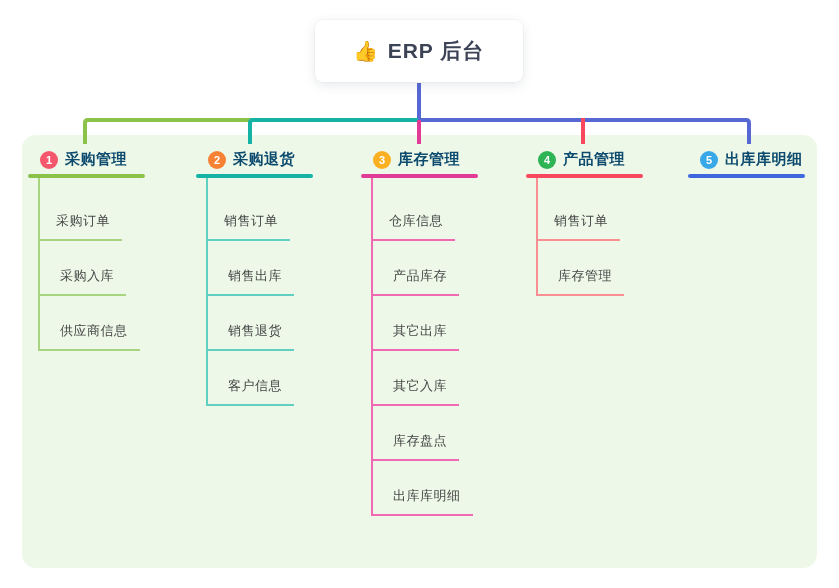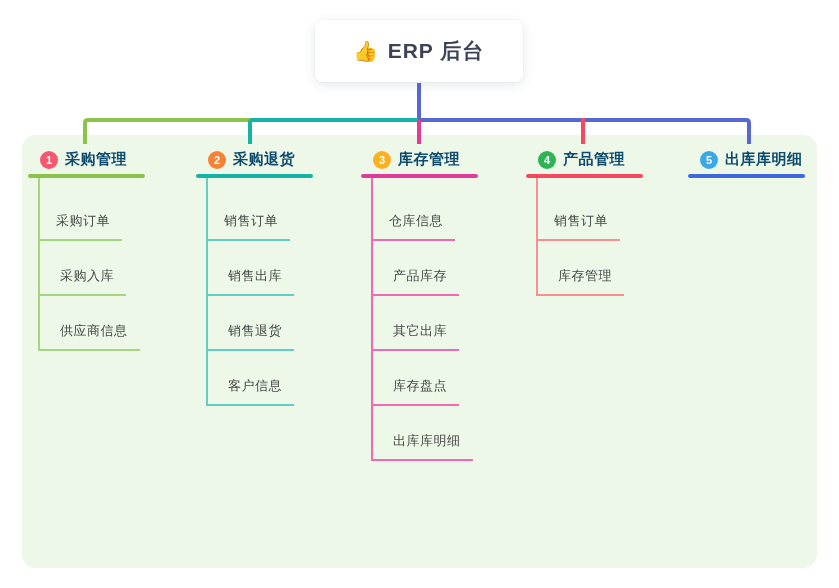--- a/index.html
+++ b/index.html
@@ -109,20 +109,23 @@
       <div class="row">
           <span>仓库信息</span>
         </div>
       <div class="row">
           <span>产品库存</span>
         </div>
       <div class="row">
           <span>其它出库</span>
         </div>
       <div class="row">
+          <span>其它入库</span>
+        </div>
+      <div class="row">
           <span>库存盘点</span>
         </div>
       <div class="row">
           <span>出库库明细</span>
         </div>
     </div>
   </div>
 
   <div class="branch" style="left: 526px; --badge: #2fb455; --line: #f8485e; --cline: #f98f92;">
     <div class="bhead">

